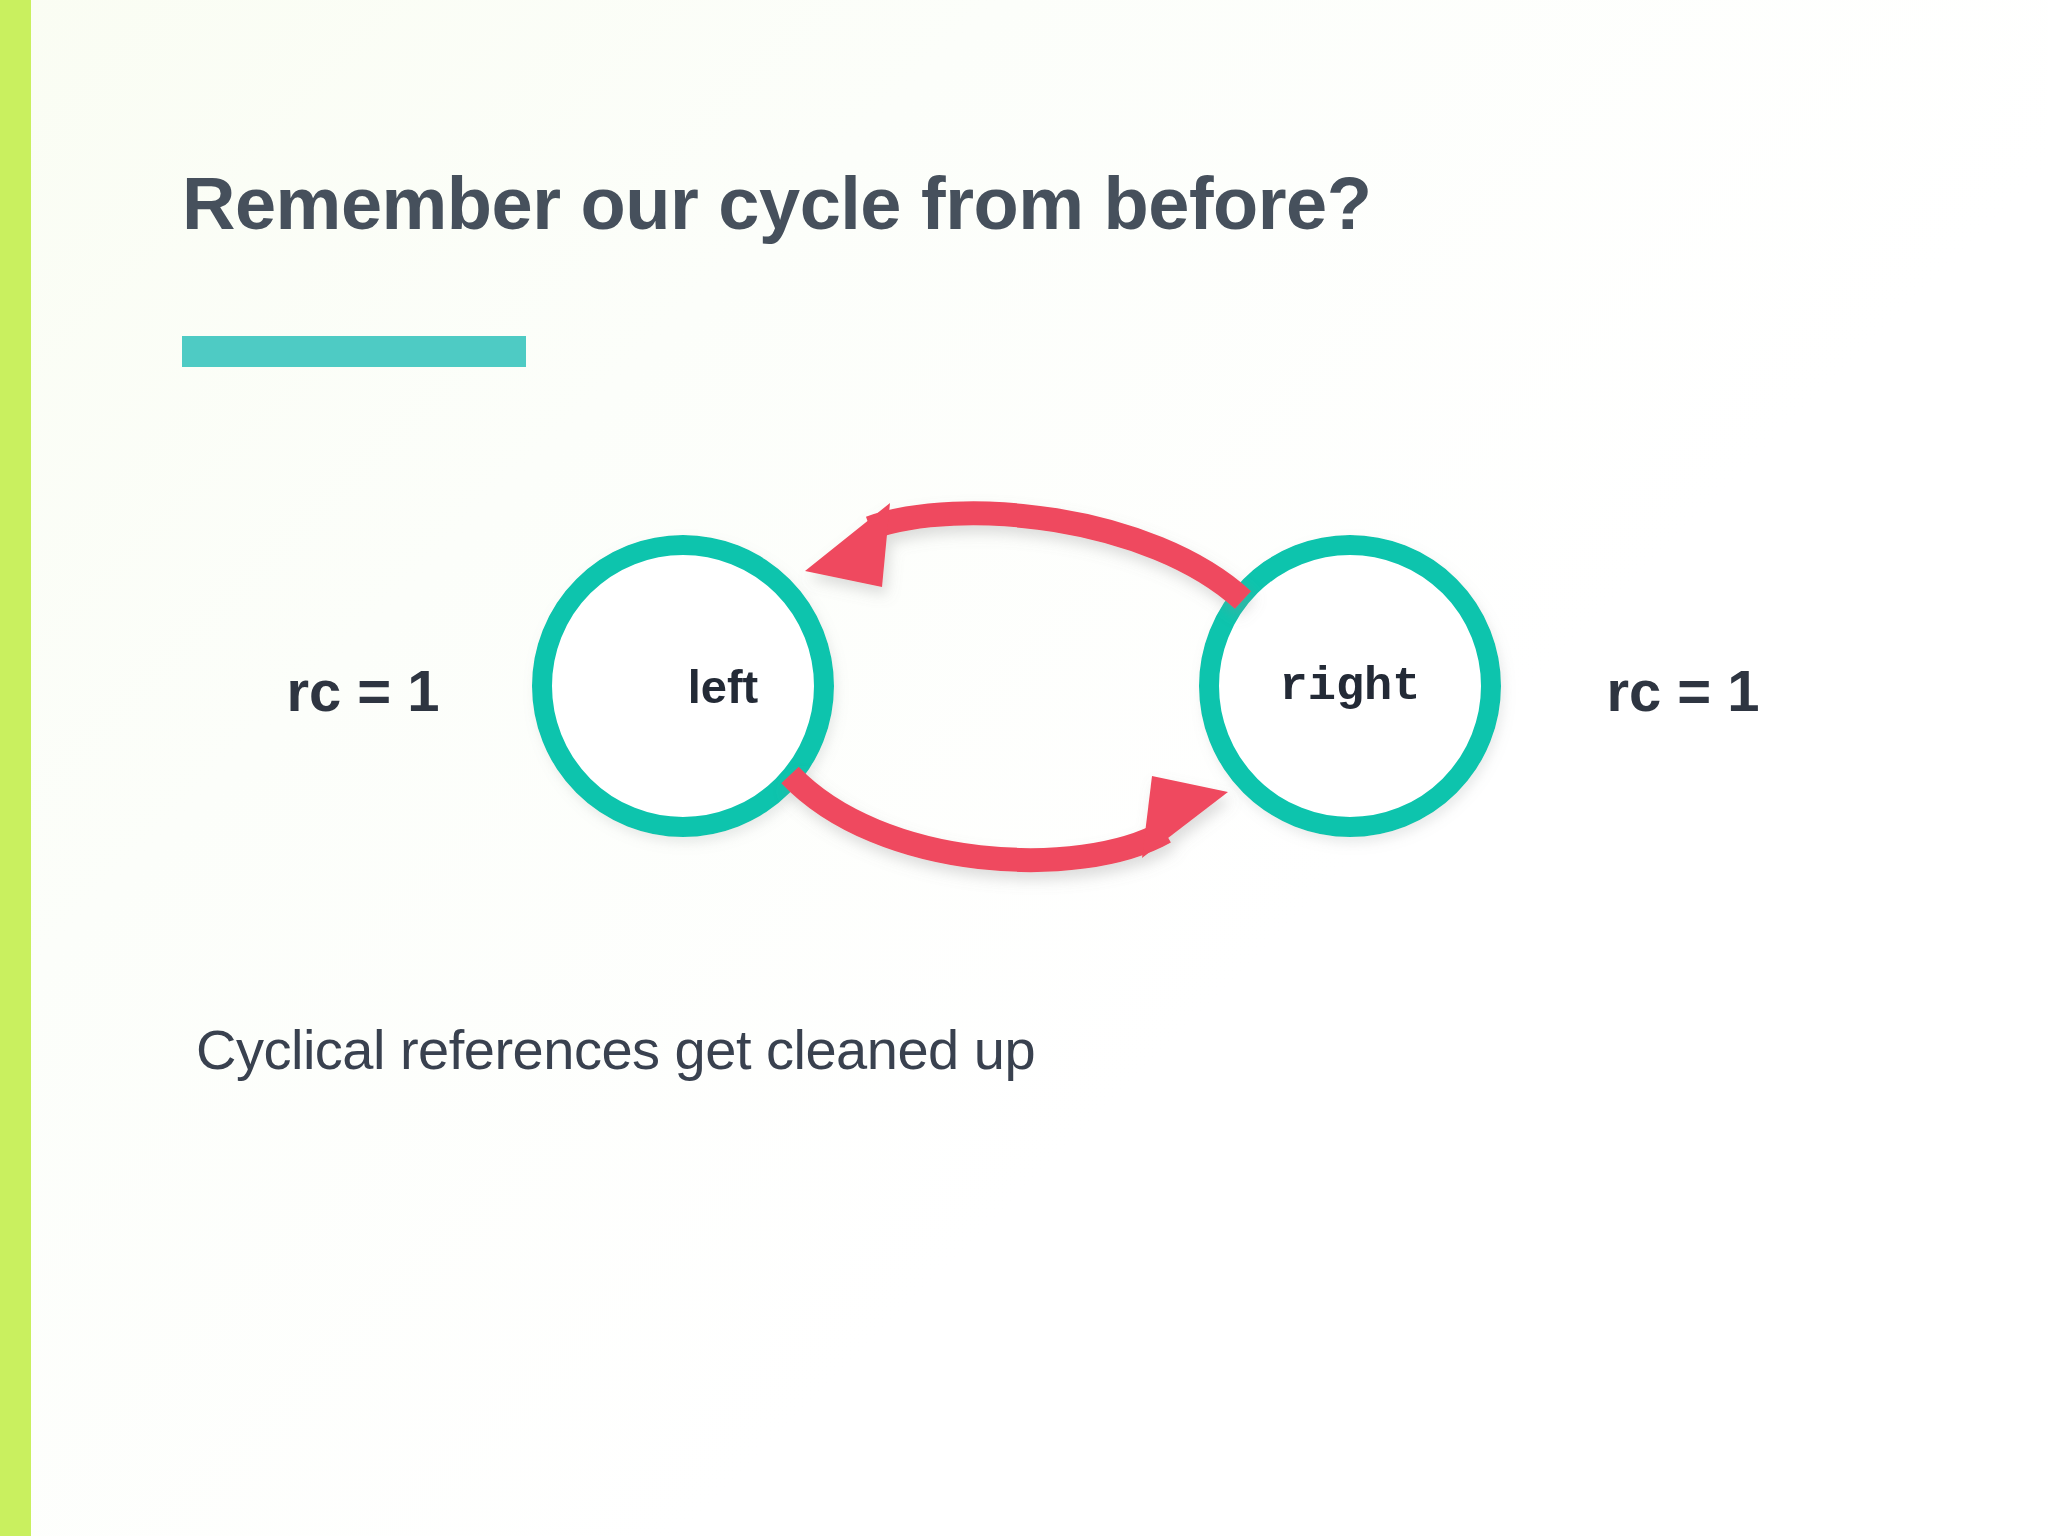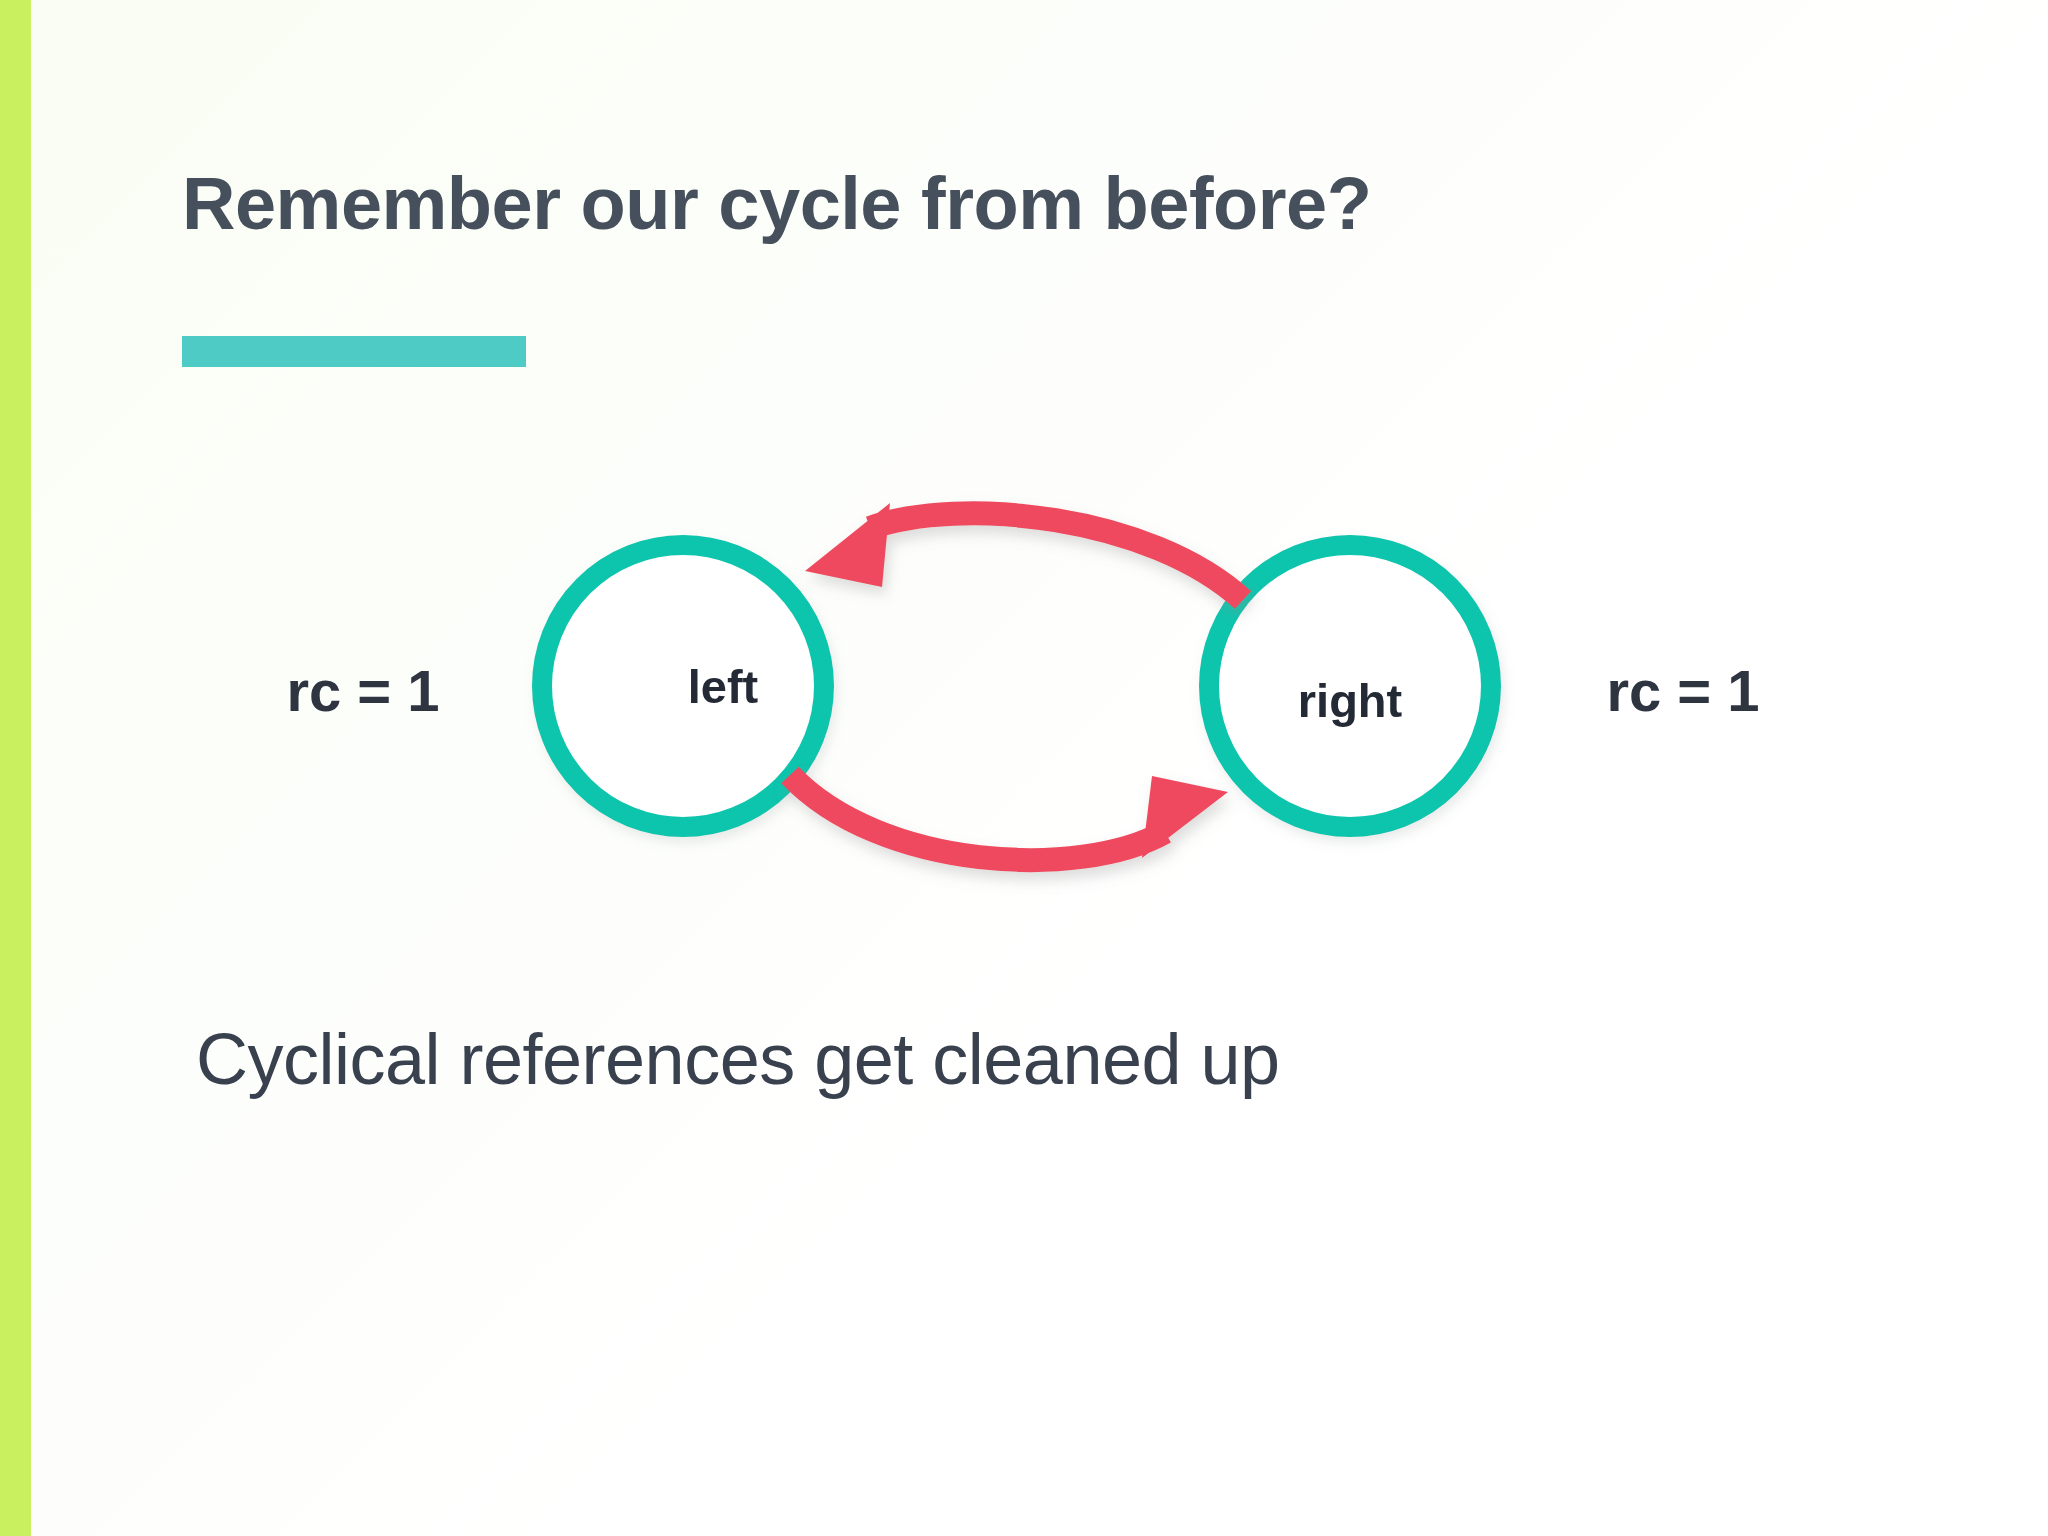--- a/index.html
+++ b/index.html
@@ -74,39 +74,39 @@
 
   .node-label {
     position: absolute;
     font-size: 47px;
     font-weight: bold;
     color: #232a36;
     white-space: nowrap;
     transform: translate(-50%, -50%);
   }
   .node-label.left-node  { left: 723px;  top: 246px; }
-  .node-label.right-node { left: 1350px; top: 260px; }
+  .node-label.right-node { left: 1350px; top: 246px; font-family: Liberation Mono, monospace; }
 
   .rc-label {
     position: absolute;
     font-size: 58px;
     font-weight: bold;
     color: #2e3541;
     white-space: nowrap;
     transform: translate(-50%, -50%);
   }
   .rc-label.rc-left  { left: 363px;  top: 250px; }
   .rc-label.rc-right { left: 1683px; top: 250px; }
 
   
   .caption {
     position: absolute;
     left: 196px;
     top: 1016px;
-    font-size: 72px;
+    font-size: 56px;
     font-weight: 500;
     color: #39414f;
     line-height: 1.22;
     letter-spacing: -0.5px;
     white-space: nowrap;
   }
   .caption .line { display: block; }
 </style>
 </head>
 <body>

